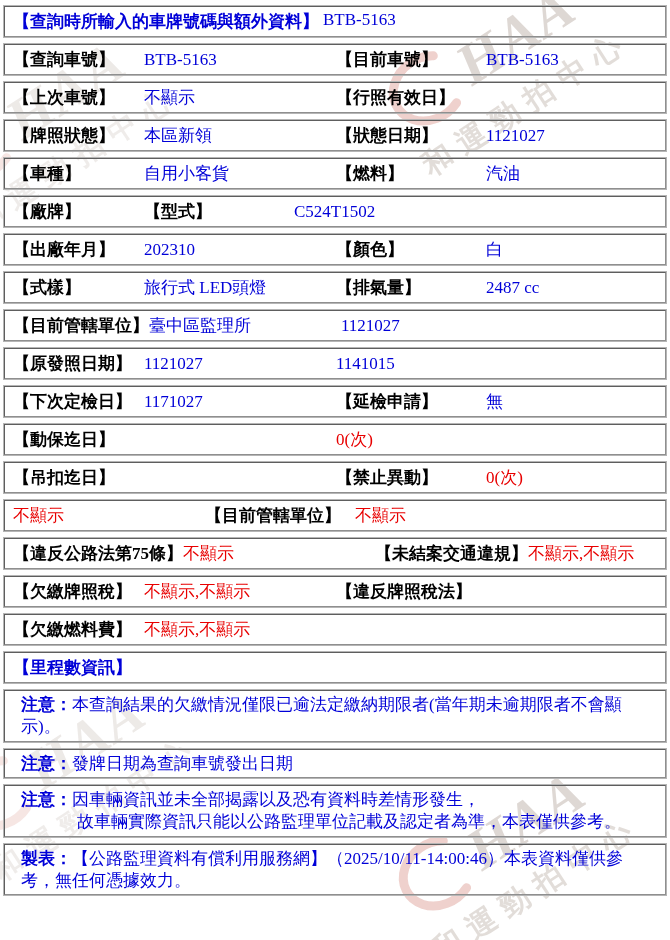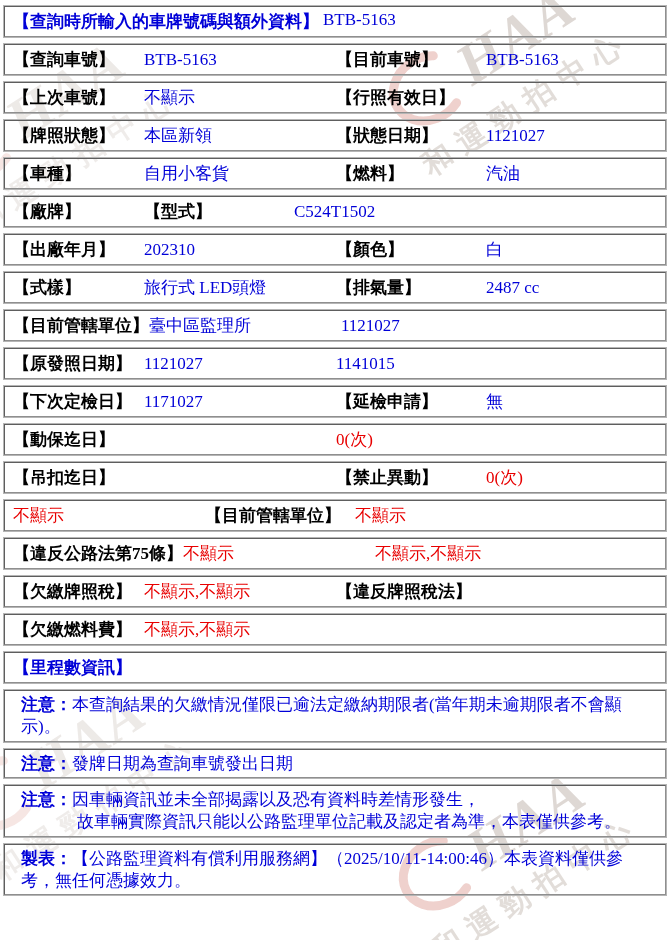--- a/index.html
+++ b/index.html
@@ -240,20 +240,21 @@
     <span class="val c2 red">不顯示</span>
     <span class="lbl c3">【目前管轄單位】</span>
     <span class="val c4 red">不顯示</span>
   </div>
     </div>
 
   <div class="box">
       <div class="box-in row-in">
     <span class="lbl c1">【違反公路法第75條】</span>
     <span class="val c2 red">不顯示</span>
+    <span class="lbl c3">【未結案交通違規】</span>
     <span class="val c4 red">不顯示,不顯示</span>
   </div>
     </div>
 
   <div class="box">
       <div class="box-in row-in">
     <span class="lbl c1">【欠繳牌照稅】</span>
     <span class="val c2 red">不顯示,不顯示</span>
     <span class="lbl c3">【違反牌照稅法】</span>
     <span class="val c4 blue"></span>

